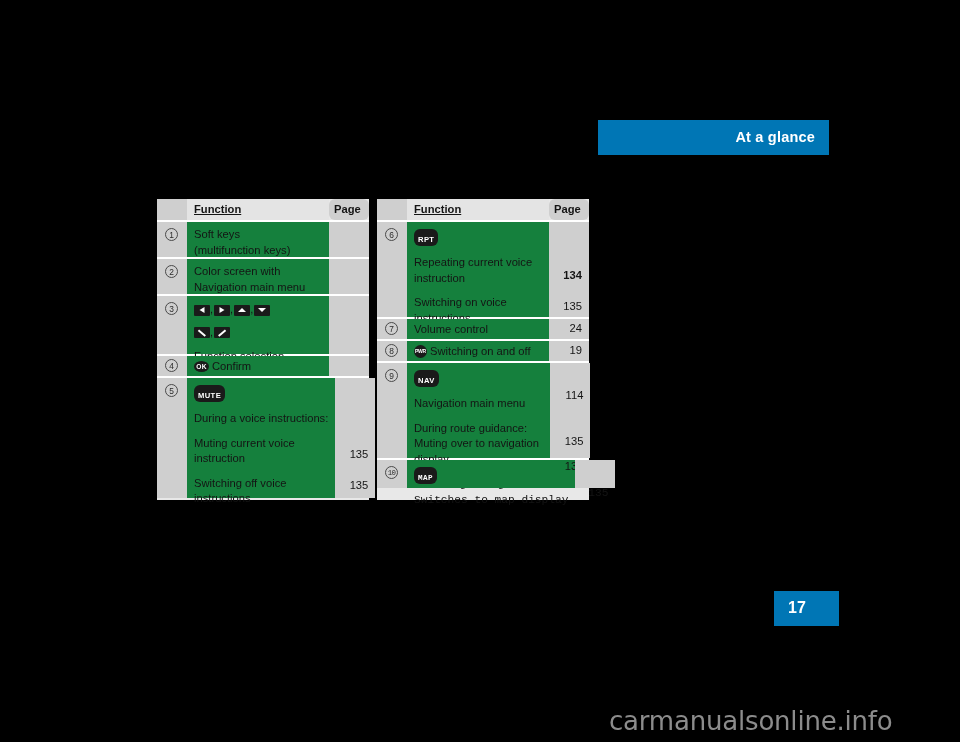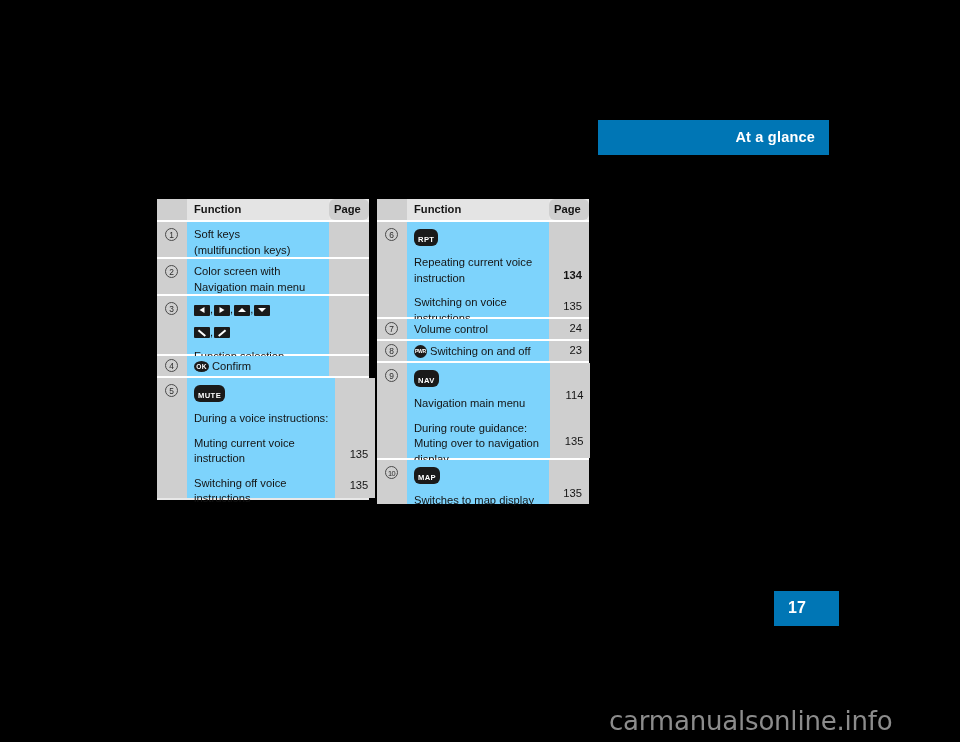--- a/index.html
+++ b/index.html
@@ -91,34 +91,34 @@
   }
 
   .col-num {
     width: 30px;
     flex: 0 0 30px;
     background: #cfcfcf;
     position: relative;
   }
   .col-fn {
     flex: 1 1 auto;
-    background: #7dd3fc;
+    background: #15803d;
     padding: 5px 7px 6px 7px;
     box-sizing: border-box;
   }
   .col-page {
     width: 40px;
     flex: 0 0 40px;
     background: #cfcfcf;
     position: relative;
     box-sizing: border-box;
   }
 
   .row.head .col-num  { background: #cfcfcf; }
-  .row.head .col-fn   { background: #e4e4e4; font-weight: bold; padding-top: 4px; padding-bottom: 4px;}
+  .row.head .col-fn   { background: #e4e4e4; font-weight: bold; padding-top: 4px; padding-bottom: 4px; text-decoration: underline;}
   .row.head .col-page { background: #cfcfcf; font-weight: bold; border-radius: 6px; }
   .row.head .col-page .ptxt {
     position: absolute; left: 5px; top: 4px; font-weight: bold; font-size: 11.2px;
   }
 
   
   .circ {
     position: absolute;
     left: 8px;
     top: 6px;
@@ -349,21 +349,21 @@
   </div>
 
   <div class="row" style="height:22px;">
     <div class="col-num">
       <div class="circ" style="top:3px;">8</div>
     </div>
     <div class="col-fn" style="padding-top:3px;">
       <span class="pwricon">PWR</span><span class="inline-label">Switching on and off</span>
     </div>
     <div class="col-page">
-      <span class="pg" style="top:3px;">23</span>
+      <span class="pg" style="top:3px;">19</span>
     </div>
   </div>
 
   <div class="row" style="height:97px;">
     <div class="col-num">
       <div class="circ">9</div>
     </div>
     <div class="col-fn">
       <div class="ln" style="margin-top:2px;">
         <span class="badge">NAV</span>
@@ -374,21 +374,21 @@
       <div class="ln">display</div>
       <div class="ln gap">Cancelling route guidance</div>
     </div>
     <div class="col-page">
       <span class="pg" style="top:26px;">114</span>
       <span class="pg" style="top:72px;">135</span>
       <span class="pg" style="top:97px;">138</span>
     </div>
   </div>
 
-  <div class="row" style="height:44px;">
+  <div class="row" style="height:28px;font-family:Liberation Mono, monospace;">
     <div class="col-num">
       <div class="circ wide">10</div>
     </div>
     <div class="col-fn">
       <div class="ln" style="margin-top:2px;">
         <span class="badge">MAP</span>
       </div>
       <div class="ln gap">Switches to map display</div>
     </div>
     <div class="col-page">

